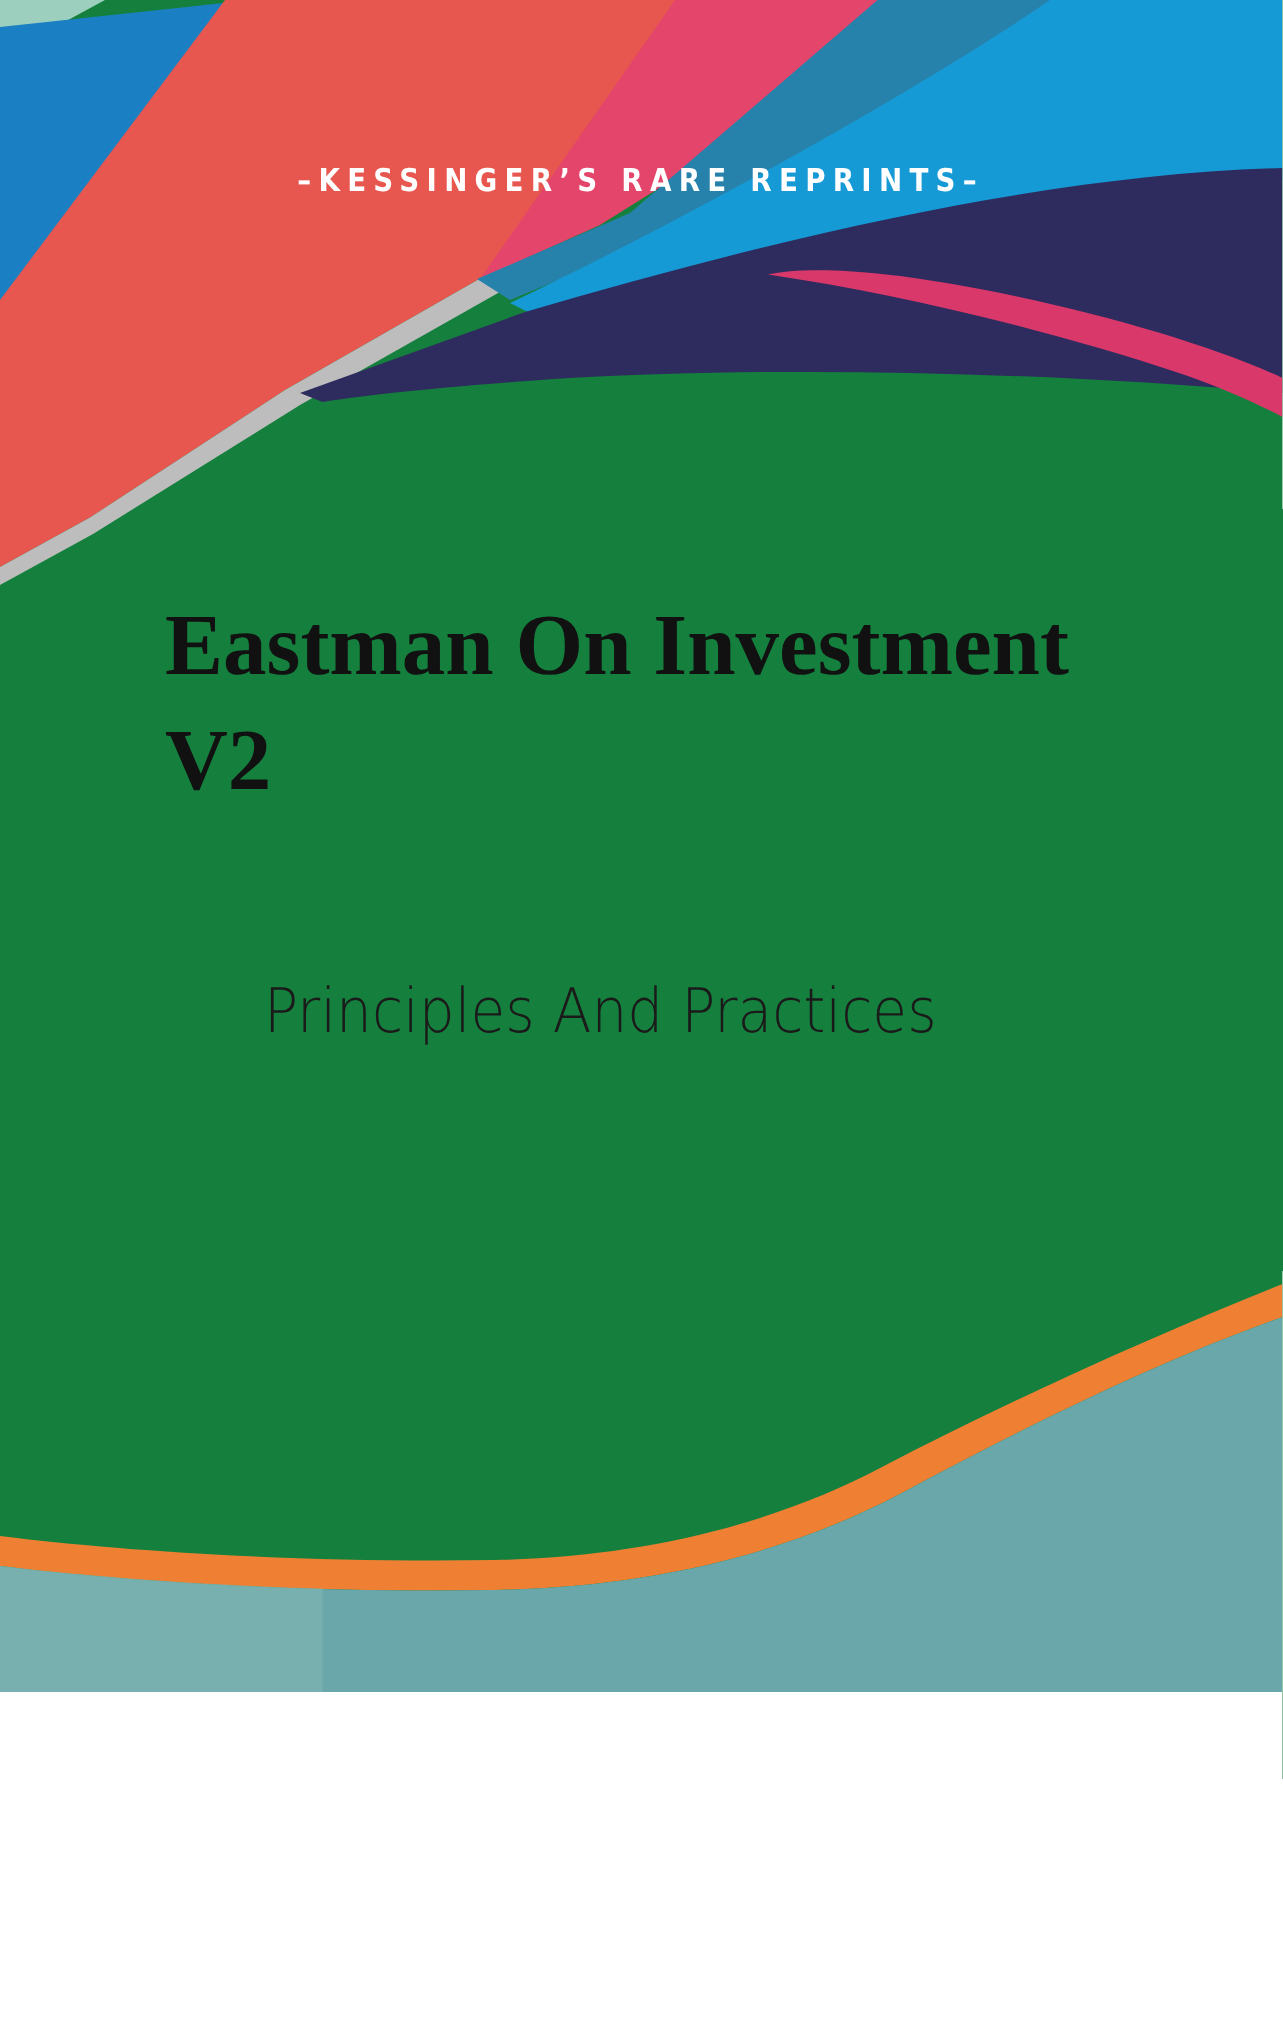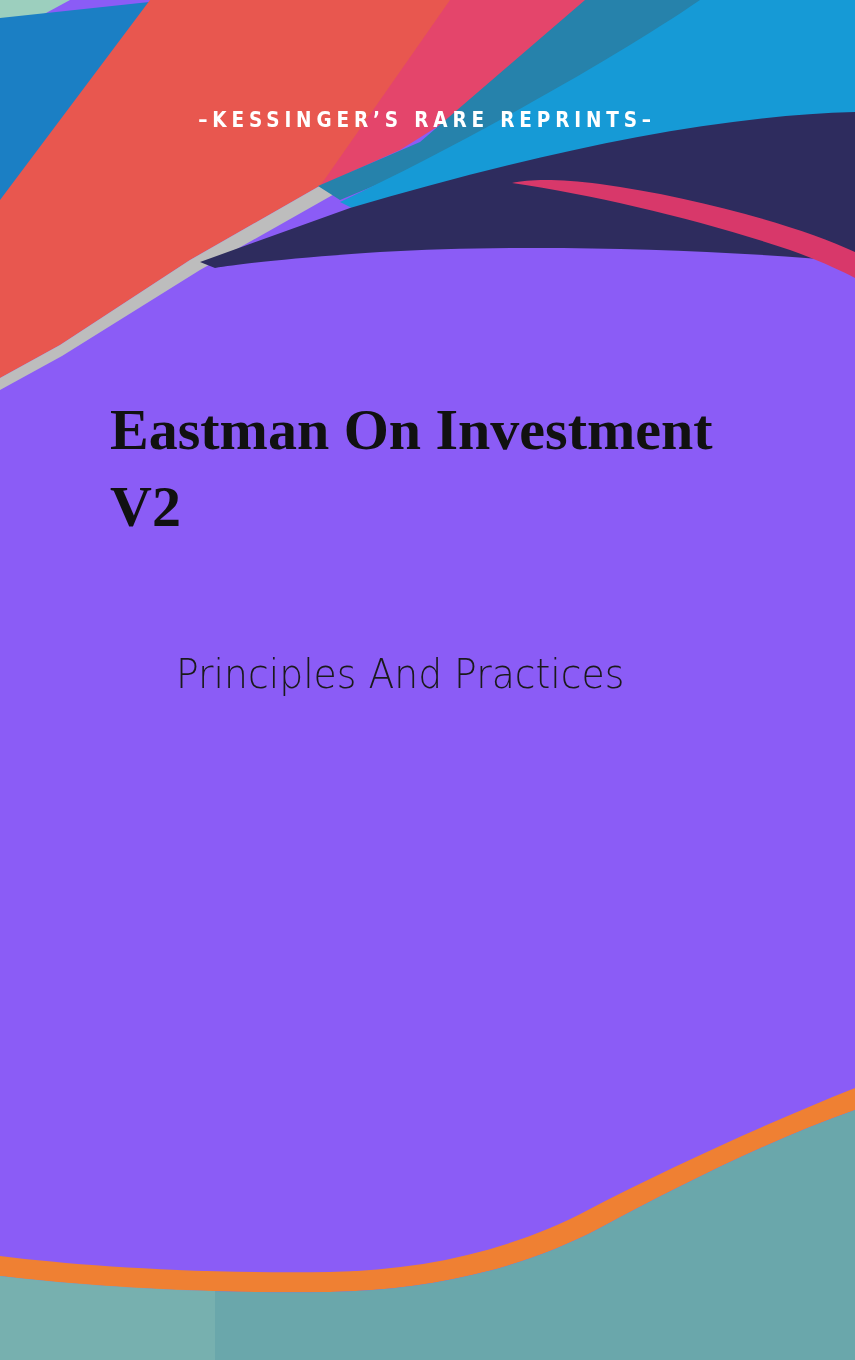--- a/index.html
+++ b/index.html
@@ -3,22 +3,22 @@
 <meta charset="utf-8">
 <style>
   html, body {
     margin: 0;
     padding: 0;
     background: #ffffff;
   }
   #cover {
     position: relative;
     width: 855px;
-    height: 1360px;
-    background: #8b5cf6;
+    height: 1128px;
+    background: #15803d;
     overflow: hidden;
     font-family: "Liberation Serif", serif;
   }
   #top-art, #bottom-art {
     position: absolute;
     left: 0;
     width: 855px;
     display: block;
   }
   #top-art { top: 0; height: 400px; }

